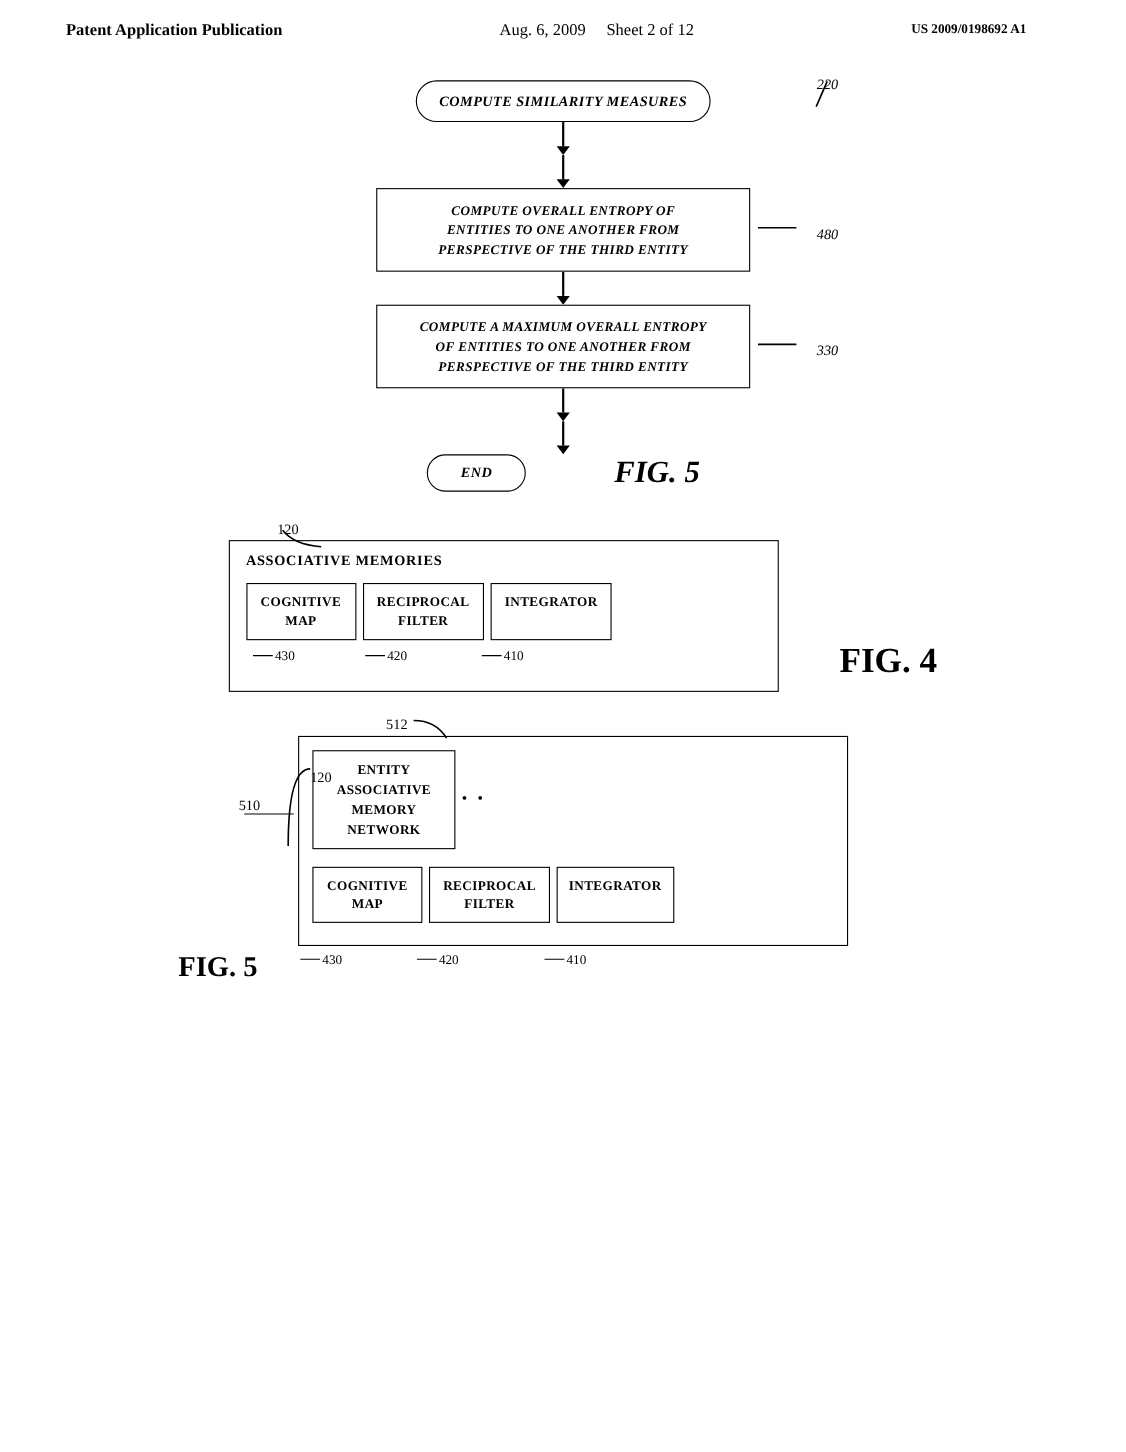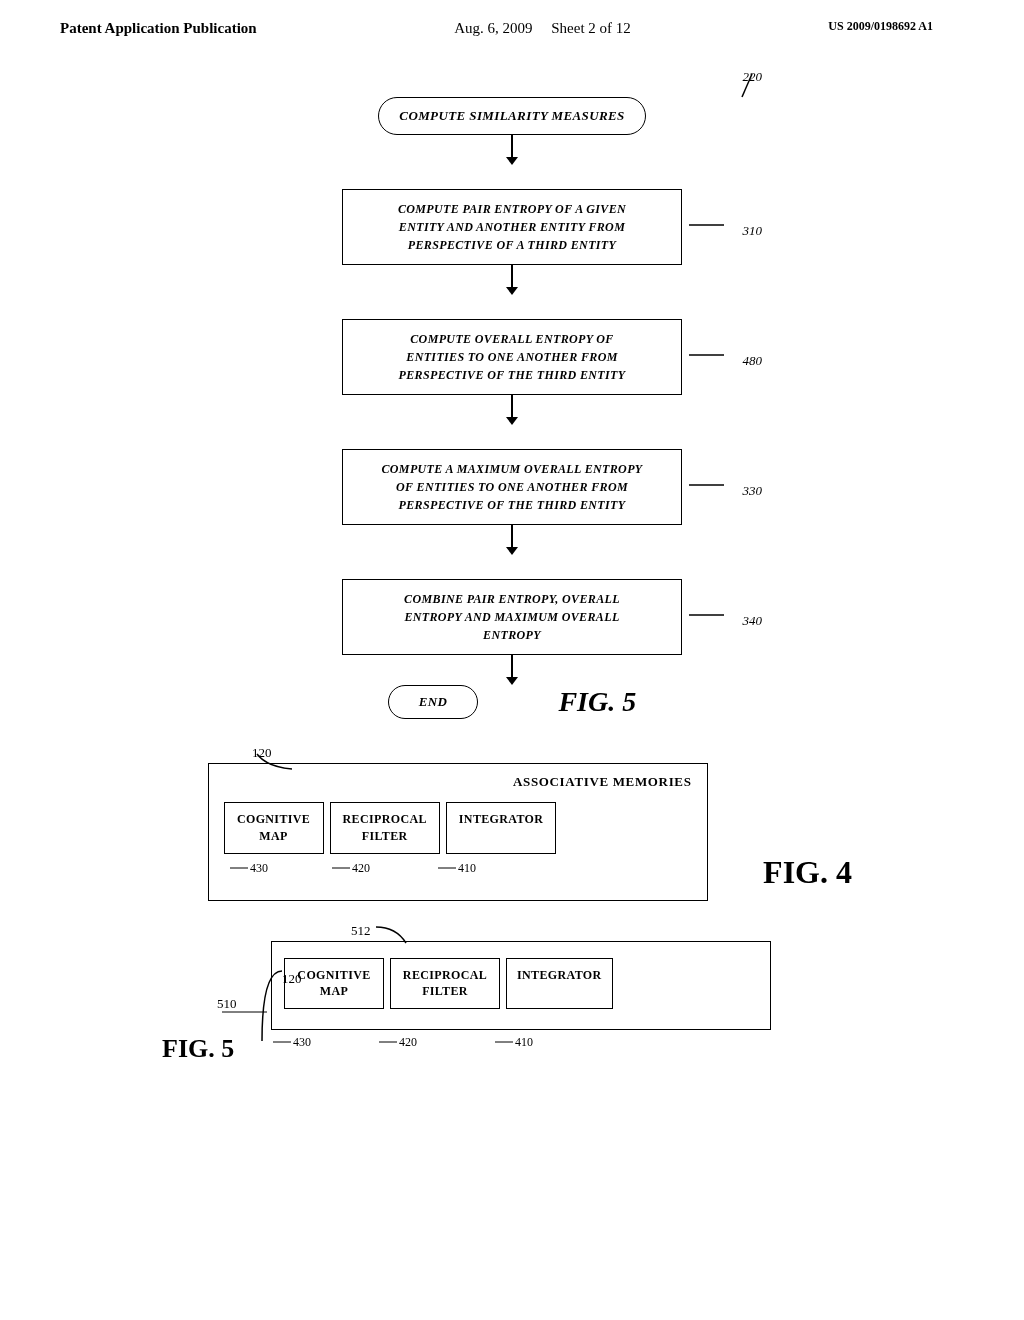--- a/index.html
+++ b/index.html
@@ -109,21 +109,21 @@
     }
 
     .assoc-memories-box {
       border: 1.5px solid #000;
       padding: 10px 15px 20px 15px;
       width: 500px;
       margin: 0 auto;
     }
 
     .assoc-memories-title {
-      text-align: right;
+      text-align: left;
       font-size: 13px;
       font-weight: bold;
       letter-spacing: 0.05em;
       margin-bottom: 12px;
     }
 
     .assoc-inner-row {
       display: flex;
       gap: 6px;
       justify-content: flex-start;
@@ -144,21 +144,20 @@
     .fig5-section {
       position: relative;
       width: 720px;
     }
 
     
     .step-wrapper {
       position: relative;
       display: flex;
       align-items: center;
-      margin-top: 24px;
     }
     .step-ref-right {
       position: absolute;
       right: -80px;
       font-size: 13px;
       white-space: nowrap;
     }
 
     .arrow-container {
       display: flex;
@@ -202,82 +201,60 @@
         <div class="rounded-box">
           <span>COMPUTE SIMILARITY MEASURES</span>
         </div>
       </div>
 
       <div class="arrow-container">
         <div class="arrow-line"></div>
         <div class="arrow-head"></div>
       </div>
 
+
+      <div class="arrow-container">
+        <div class="arrow-line"></div>
+        <div class="arrow-head"></div>
+      </div>
+
       <div class="step-wrapper">
         <div class="rect-box">
-          <span>COMPUTE PAIR ENTROPY OF A GIVEN<br>ENTITY AND ANOTHER ENTITY FROM<br>PERSPECTIVE OF A THIRD ENTITY</span>
+          <span>COMPUTE OVERALL ENTROPY OF<br>ENTITIES TO ONE ANOTHER FROM<br>PERSPECTIVE OF THE THIRD ENTITY</span>
         </div>
         <div class="step-ref-right">
           <svg width="50" height="20">
             <line x1="0" y1="10" x2="35" y2="10" stroke="#000" stroke-width="1.5"></line>
           </svg>
-          <span>310</span>
+          <span>480</span>
         </div>
       </div>
 
       <div class="arrow-container">
         <div class="arrow-line"></div>
         <div class="arrow-head"></div>
       </div>
 
       <div class="step-wrapper">
         <div class="rect-box">
-          <span>COMPUTE OVERALL ENTROPY OF<br>ENTITIES TO ONE ANOTHER FROM<br>PERSPECTIVE OF THE THIRD ENTITY</span>
+          <span>COMPUTE A MAXIMUM OVERALL ENTROPY<br>OF ENTITIES TO ONE ANOTHER FROM<br>PERSPECTIVE OF THE THIRD ENTITY</span>
         </div>
         <div class="step-ref-right">
           <svg width="50" height="20">
             <line x1="0" y1="10" x2="35" y2="10" stroke="#000" stroke-width="1.5"></line>
           </svg>
-          <span>480</span>
-        </div>
-      </div>
-
-      <div class="arrow-container">
-        <div class="arrow-line"></div>
-        <div class="arrow-head"></div>
-      </div>
-
-      <div class="step-wrapper">
-        <div class="rect-box">
-          <span>COMPUTE A MAXIMUM OVERALL ENTROPY<br>OF ENTITIES TO ONE ANOTHER FROM<br>PERSPECTIVE OF THE THIRD ENTITY</span>
-        </div>
-        <div class="step-ref-right">
-          <svg width="50" height="20">
-            <line x1="0" y1="10" x2="35" y2="10" stroke="#000" stroke-width="1.5"></line>
-          </svg>
           <span>330</span>
         </div>
       </div>
 
       <div class="arrow-container">
         <div class="arrow-line"></div>
         <div class="arrow-head"></div>
       </div>
 
-      <div class="step-wrapper">
-        <div class="rect-box">
-          <span>COMBINE PAIR ENTROPY, OVERALL<br>ENTROPY AND MAXIMUM OVERALL<br>ENTROPY</span>
-        </div>
-        <div class="step-ref-right">
-          <svg width="50" height="20">
-            <line x1="0" y1="10" x2="35" y2="10" stroke="#000" stroke-width="1.5"></line>
-          </svg>
-          <span>340</span>
-        </div>
-      </div>
 
       <div class="arrow-container">
         <div class="arrow-line"></div>
         <div class="arrow-head"></div>
       </div>
 
       <div style="position:relative; display:flex; align-items:center; gap:60px;">
         <div class="rounded-box" style="min-width:80px; padding:8px 30px;">
           <span>END</span>
         </div>
@@ -363,20 +340,27 @@
 
       <div style="border: 1.5px solid #000; padding: 12px 12px 20px 12px; position:relative;">
 
         
         <div style="position:absolute; left:-55px; top:54px; font-size:13px;">510</div>
         <svg width="60" height="20" style="position:absolute; left:-50px; top:62px;">
           <line x1="0" y1="8" x2="45" y2="8" stroke="#000" stroke-width="1"></line>
         </svg>
 
         
+        <div style="position:relative; display:inline-block; margin-bottom:12px;">
+          <div style="border:1.5px solid #000; padding:8px 14px; text-align:center; font-size:12px; font-weight:bold; letter-spacing:0.03em; line-height:1.5; width:130px;">
+            <span>ENTITY<br>ASSOCIATIVE<br>MEMORY<br>NETWORK</span>
+          </div>
+          
+          <span style="position:absolute; right:-28px; top:50%; transform:translateY(-50%); font-size:14px; letter-spacing:3px;">• •</span>
+        </div>
 
         
         <div style="display:flex; gap:6px; margin-top:4px;">
           <div style="border:1.5px solid #000; padding:8px 10px; text-align:center; font-size:12px; font-weight:bold; letter-spacing:0.03em; line-height:1.4; min-width:100px;">
             <span>COGNITIVE<br>MAP</span>
           </div>
           <div style="border:1.5px solid #000; padding:8px 10px; text-align:center; font-size:12px; font-weight:bold; letter-spacing:0.03em; line-height:1.4; min-width:110px;">
             <span>RECIPROCAL<br>FILTER</span>
           </div>
           <div style="border:1.5px solid #000; padding:8px 10px; text-align:center; font-size:12px; font-weight:bold; letter-spacing:0.03em; line-height:1.4; min-width:100px;">

